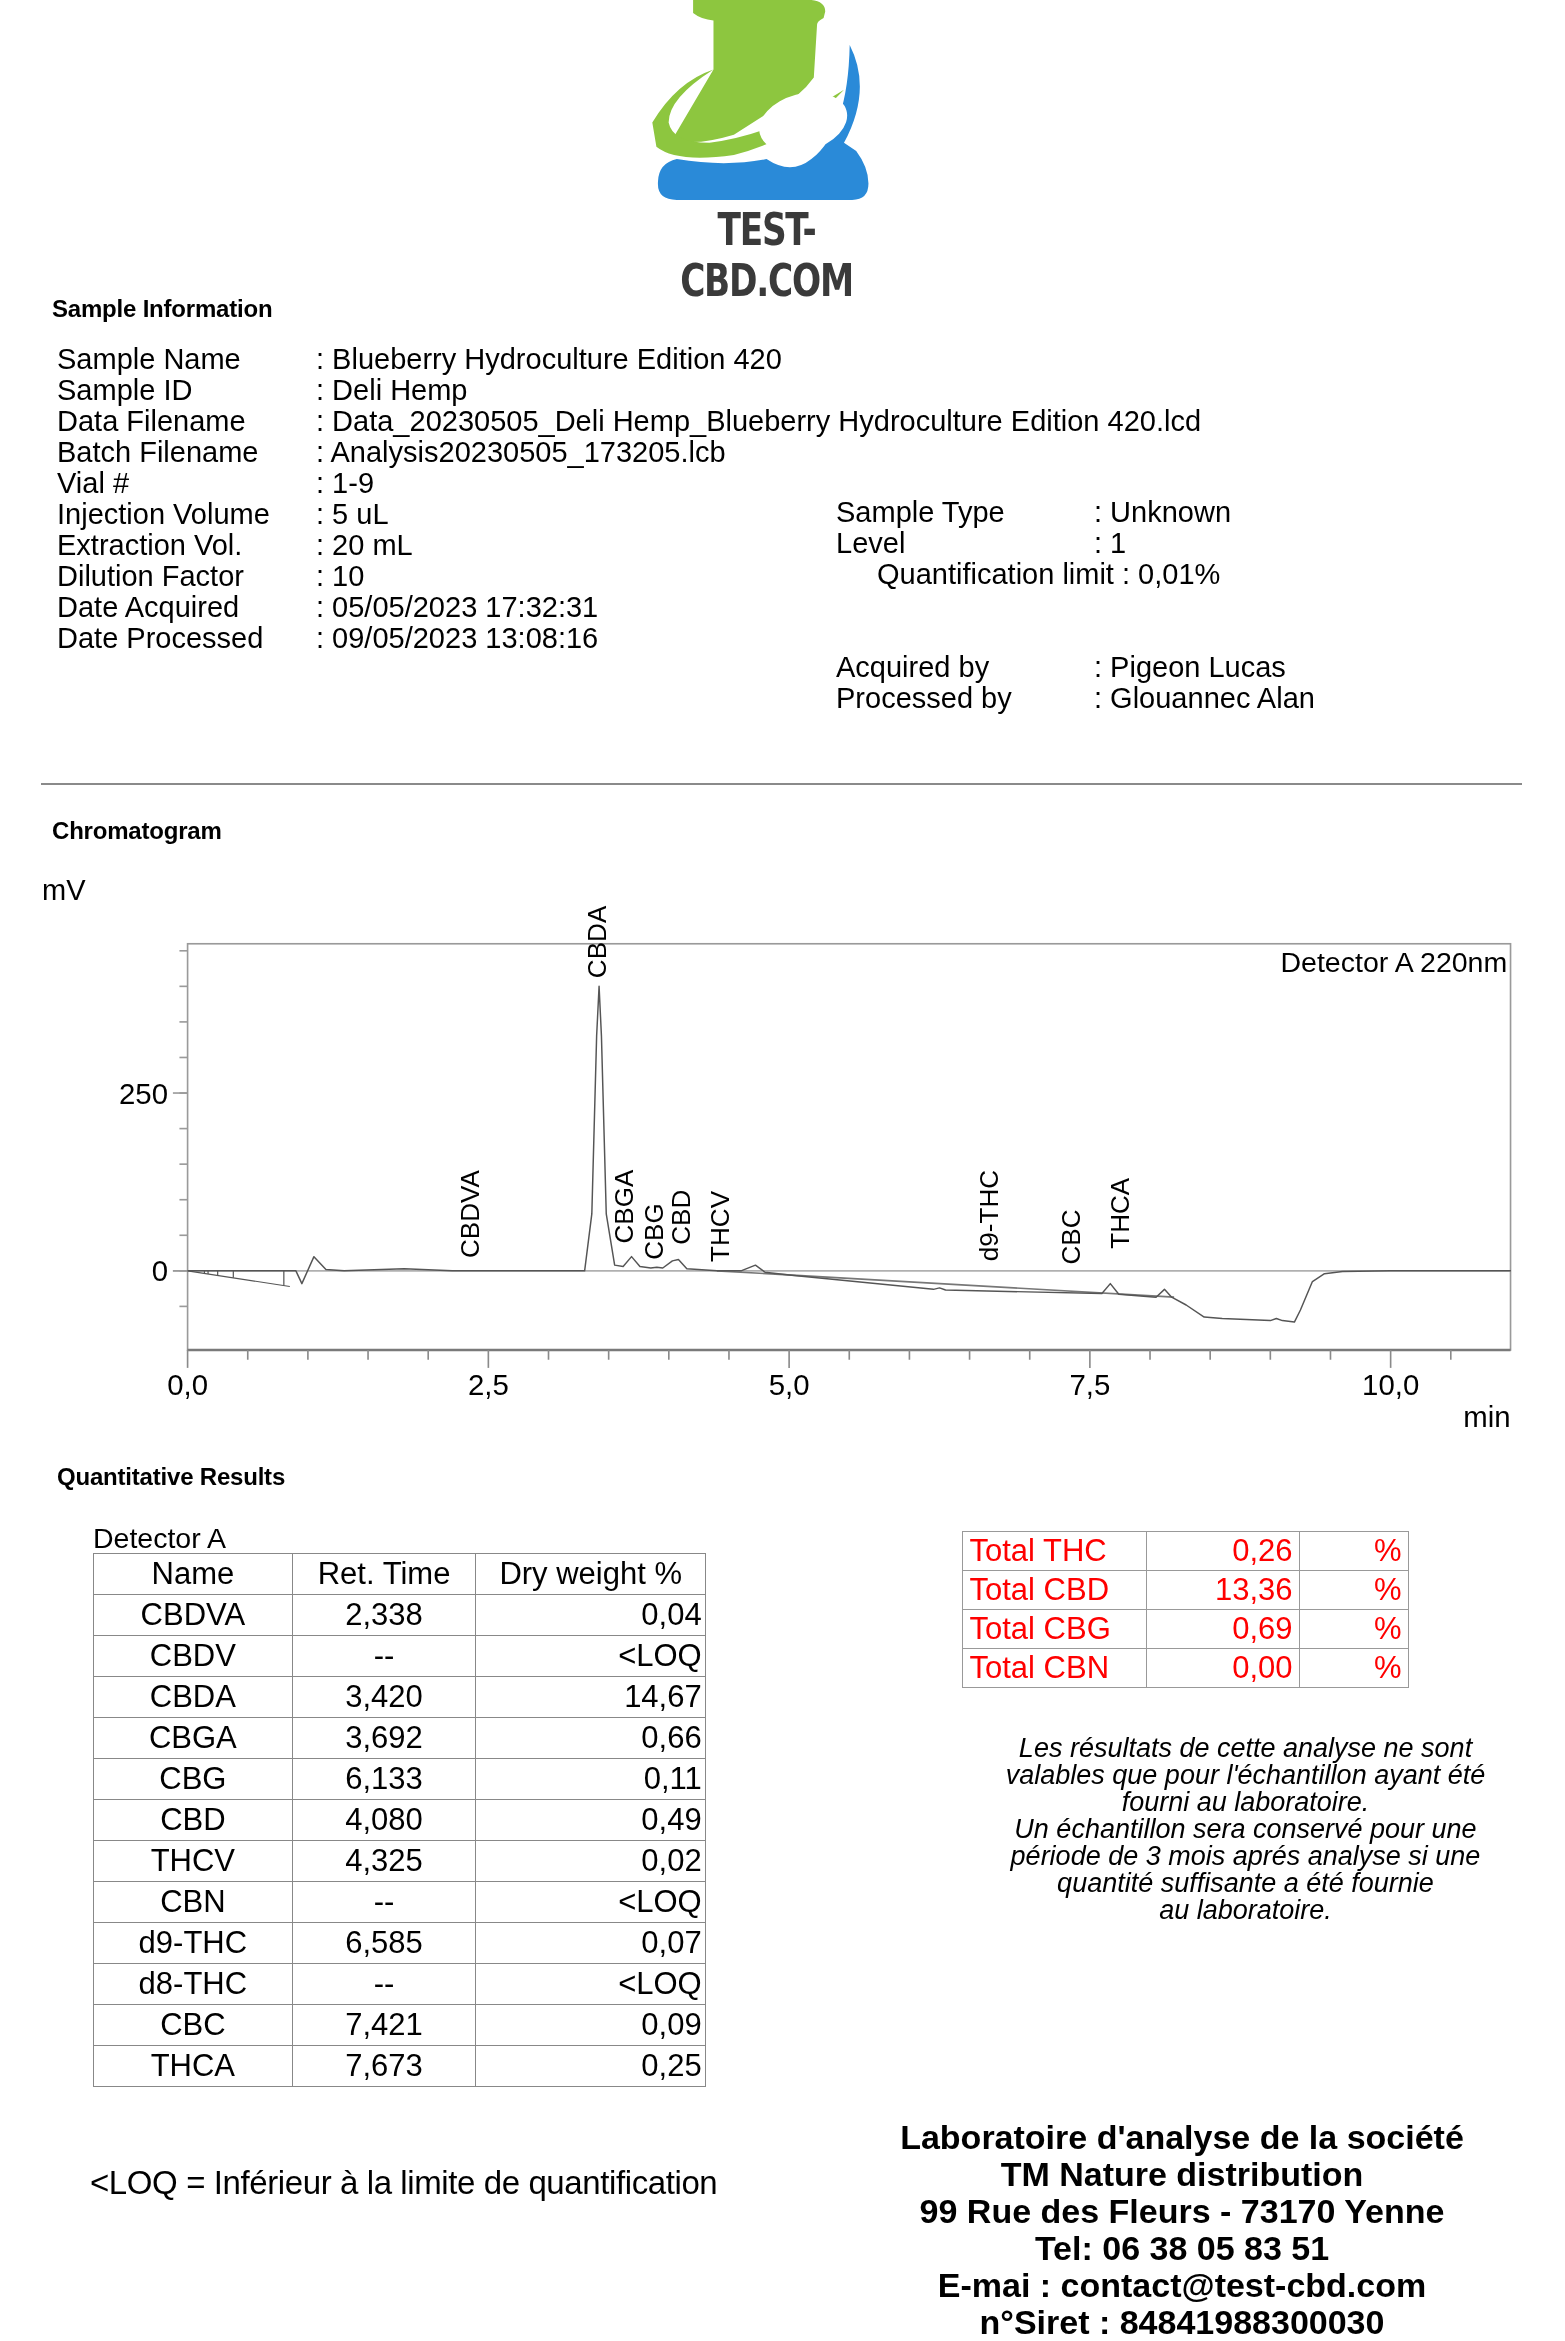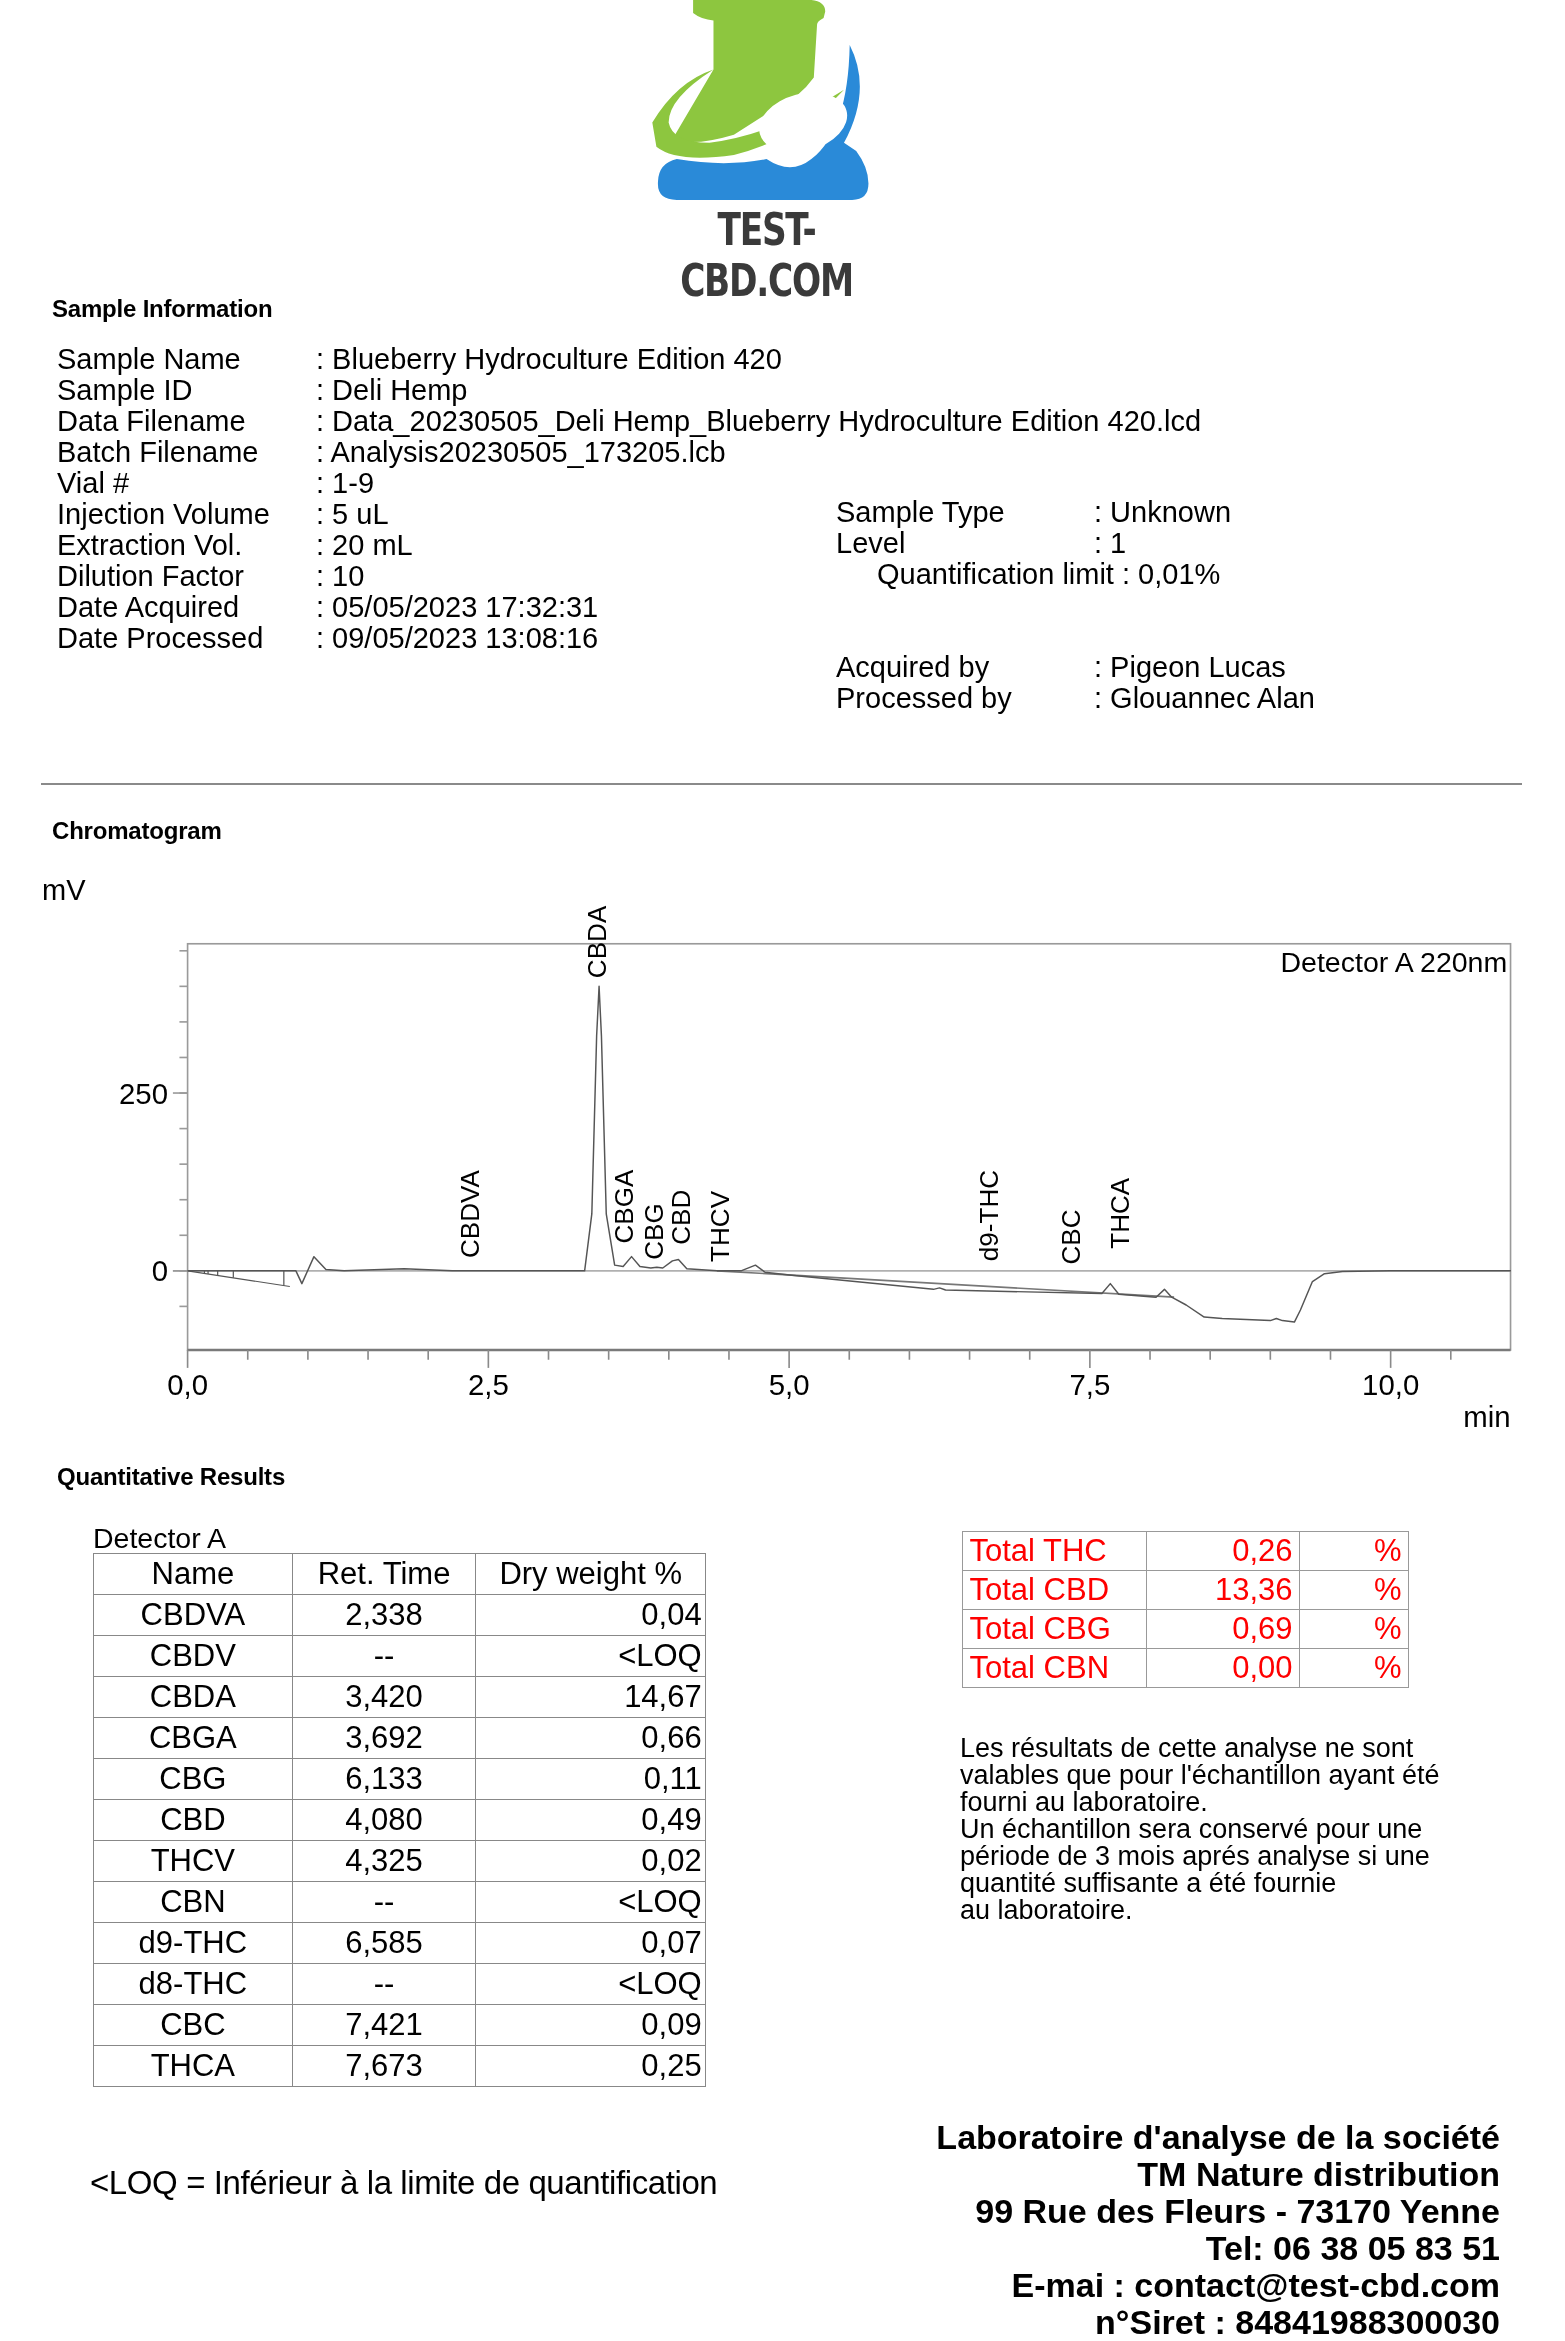--- a/index.html
+++ b/index.html
@@ -18,21 +18,21 @@
   .divider { position:absolute; left:41px; top:783px; width:1481px; height:2.4px; background:#8a8a8a; }
   .mv { position:absolute; left:42px; top:874px; font-size:29px; }
   .results-tbl { position:absolute; border-collapse:collapse; font-size:31px; }
   .results-tbl td, .results-tbl th { border:1.6px solid #888; height:40px; padding:0 3.3px; font-weight:normal; }
   .results-tbl th { text-align:center; }
   .results-tbl td.c { text-align:center; }
   .results-tbl td.r { text-align:right; }
   .totals { position:absolute; border-collapse:collapse; font-size:31px; color:#ff0000; }
   .totals td { border:1.6px solid #999; height:38px; padding:0 6.5px; }
   .totals td.r { text-align:right; }
-  .note { position:absolute; font-size:27px; line-height:27px; white-space:pre-line; }
+  .note { position:absolute; font-size:27px; font-style:italic; line-height:27px; white-space:pre-line;text-align:center; }
   .loq { position:absolute; font-size:33px; letter-spacing:-0.4px; }
   .footer { position:absolute; left:864px; width:636px; text-align:center; font-weight:bold;
             font-size:34px; line-height:37px; }
   .det-lbl { position:absolute; font-size:28.5px; }
 </style>
 </head>
 <body>
 
 <div class="abs logo">
   <svg width="261" height="204" viewBox="0 0 320 250">
@@ -302,21 +302,21 @@
 </table>
 
 <div class="note" style="left:960px; top:1735px; width:571px;">Les résultats de cette analyse ne sont
 valables que pour l'échantillon ayant été
 fourni au laboratoire.
 Un échantillon sera conservé pour une
 période de 3 mois aprés analyse si une
 quantité suffisante a été fournie
 au laboratoire.</div>
 
-<div class="footer" style="top:2119px;text-align:right;">
+<div class="footer" style="top:2119px;">
   <div>Laboratoire d'analyse de la société</div>
   <div>TM Nature distribution</div>
   <div>99 Rue des Fleurs - 73170 Yenne</div>
   <div>Tel: 06 38 05 83 51</div>
   <div>E-mai : contact@test-cbd.com</div>
   <div>n°Siret : 84841988300030</div>
 </div>
 
 
 </body></html>

